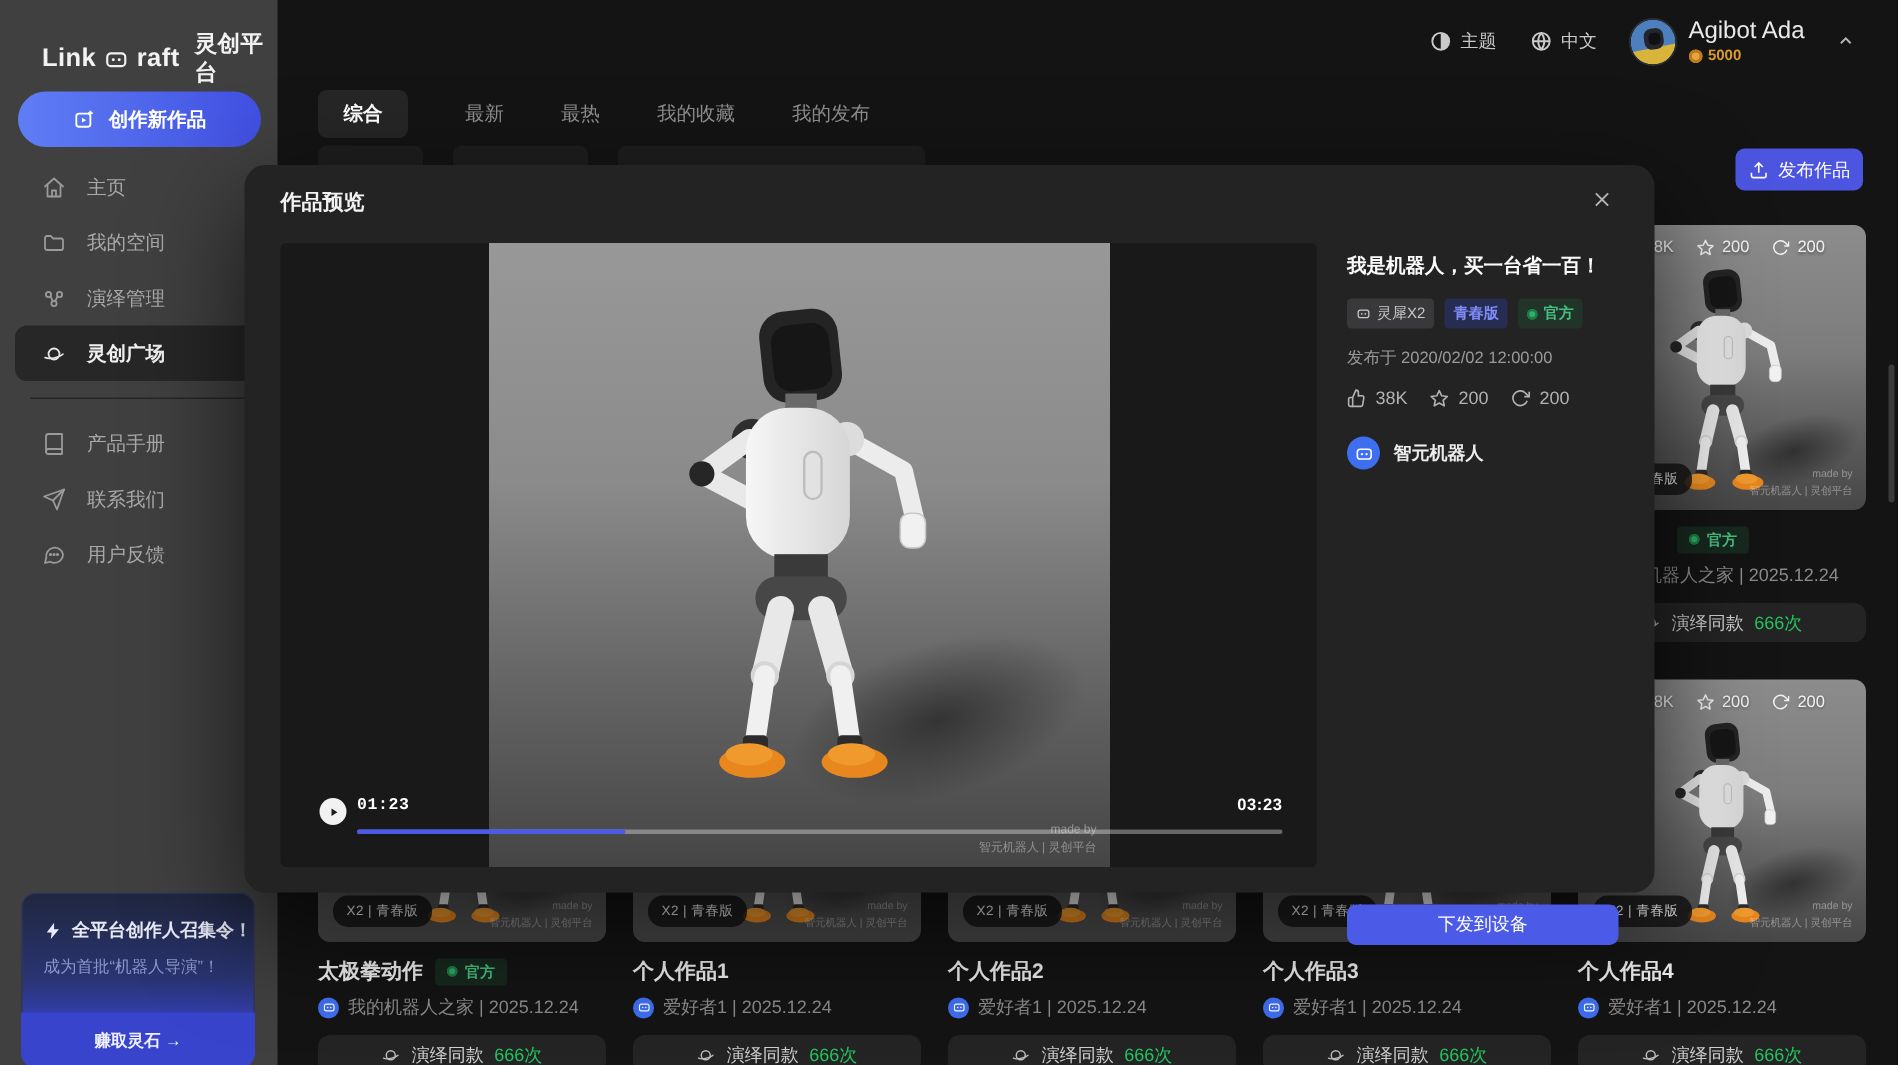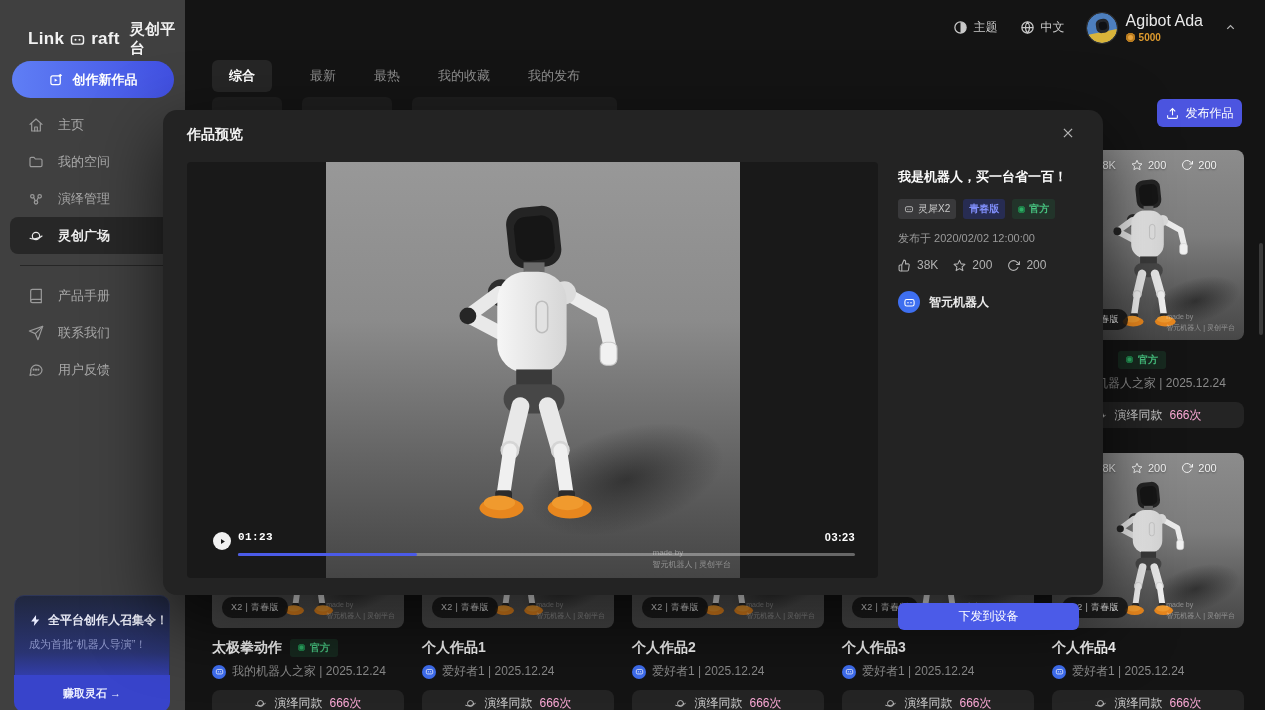--- a/index.html
+++ b/index.html
@@ -56,36 +56,36 @@
 
   
   .card { position:absolute; width:192px; }
   .thumb { position:relative; width:192px; border-radius:8px; overflow:hidden; cursor:pointer;
     background:linear-gradient(180deg,#8c8c8c 0%,#7c7c7c 45%,#575757 80%,#474747 100%); }
   .thumb-stats { position:absolute; top:9px; left:0; right:0; display:flex; justify-content:center; gap:15px;
     color:#f2f2f2; font-size:11px; text-shadow:0 1px 2px rgba(0,0,0,.4); }
   .thumb-stats .st { display:flex; align-items:center; gap:5px; }
   .thumb-badge { position:absolute; left:10px; bottom:10px; background:rgba(18,18,18,.82); color:#e6e6e6;
     font-size:9px; padding:4px 9px; border-radius:10px; letter-spacing:.3px; }
-  .thumb-wm { position:absolute; right:9px; bottom:7px; font-size:7px; line-height:1.5;
+  .thumb-wm { position:absolute; right:9px; bottom:7px; text-align:right; font-size:7px; line-height:1.5;
     color:rgba(255,255,255,.38); }
   .robot-svg { position:absolute; left:50%; transform:translateX(-50%); }
   .floor-shadow { position:absolute; border-radius:50%;
     background:radial-gradient(ellipse at center, rgba(10,10,10,.5) 0%, rgba(10,10,10,0) 68%); transform:rotate(-17deg); }
   .card-title-row { display:flex; align-items:center; gap:8px; margin-top:11px; height:17px; }
   .card-title { color:#f2f2f2; font-size:14px; font-weight:700; white-space:nowrap; }
   .official-badge { display:inline-flex; align-items:center; gap:5px; background:rgba(34,94,60,.30);
     color:#46c07e; font-size:10px; font-weight:600; padding:2px 8px; border-radius:3px; }
   .official-dot { width:7px; height:7px; border-radius:50%; background:#2fae66; box-shadow:inset 0 0 0 1.5px #1d7a45; }
   .card-author { display:flex; align-items:center; gap:6px; margin-top:7px; color:#8a8a8a; font-size:12px; white-space:nowrap; }
   .mini-avatar { width:14px; height:14px; border-radius:50%; background:#3f6ef0; color:#fff; display:inline-flex;
     align-items:center; justify-content:center; flex:0 0 auto; }
   .remix-btn { margin-top:10px; width:192px; height:26px; border-radius:8px; background:#242424; display:flex;
     align-items:center; justify-content:center; gap:7px; color:#cfcfcf; font-size:12px; cursor:pointer; }
-  .remix-count { color:#f9a8d4; }
+  .remix-count { color:#22c55e; }
   .remix-btn .ic { color:#bdbdbd; display:inline-flex; }
 
   
   .modal { position:absolute; left:163px; top:110px; width:940px; height:485px; background:#232323;
     border-radius:14px; z-index:20; box-shadow:0 24px 70px rgba(0,0,0,.65); }
   .modal-title { position:absolute; left:24px; top:16px; color:#f2f2f2; font-size:14px; font-weight:700; }
   .modal-close { position:absolute; right:28px; top:16px; color:#b5b5b5; cursor:pointer; display:inline-flex; }
   .player { position:absolute; left:24px; top:52px; width:691px; height:416px; background:#191919;
     border-radius:4px; overflow:hidden; }
   .video { position:absolute; left:139px; top:0; width:414px; height:416px;

